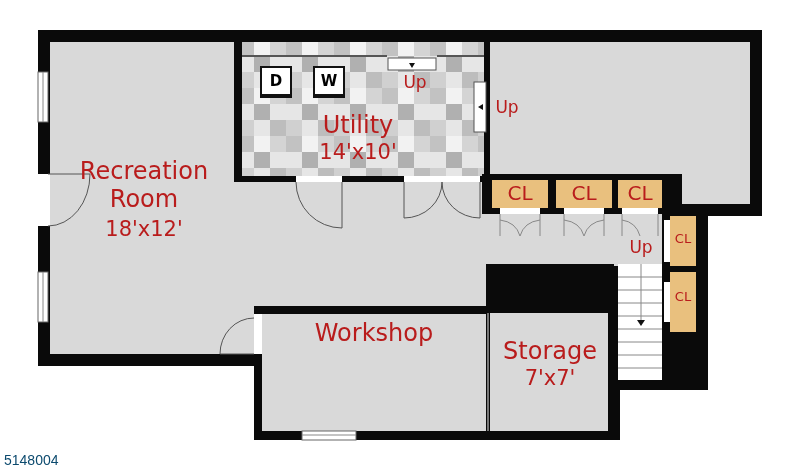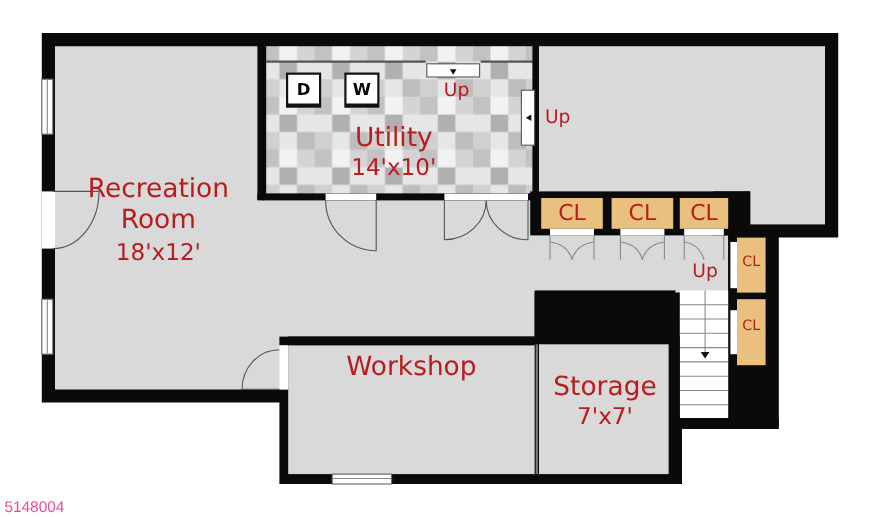--- a/index.html
+++ b/index.html
@@ -5,21 +5,21 @@
   html, body { margin:0; padding:0; background:#ffffff; }
   body { width:800px; height:470px; position:relative; overflow:hidden; font-family:"DejaVu Sans", sans-serif; }
   #plan { position:absolute; left:0; top:0; }
   .lbl { position:absolute; text-align:center; color:#b91c1c; font-family:"DejaVu Sans", sans-serif; line-height:1.15; }
   .room-name { font-size:24px; }
   .room-dim { font-size:21px; }
   .cl { font-size:20px; }
   .cl-sm { font-size:13px; }
   .up { font-size:17px; }
   .appl { position:absolute; width:32px; height:32px; border:2px solid #111; background:#fff; box-sizing:border-box; font-size:15px; font-weight:bold; text-align:center; line-height:26px; border-bottom-width:4px; }
-  #listing-id { position:absolute; left:4px; top:452px; font-size:14px; color:#ec4899; font-family:"Liberation Sans", sans-serif; }
+  #listing-id { position:absolute; left:4px; top:452px; font-size:14px; color:#0c4a6e; font-family:"Liberation Sans", sans-serif; }
 </style>
 </head>
 <body>
 
 <svg id="plan" width="800" height="470" viewBox="0 0 800 470" xmlns="http://www.w3.org/2000/svg">
   <defs>
     <pattern id="tiles" x="238" y="40" width="48" height="48" patternUnits="userSpaceOnUse">
       <rect width="48" height="48" fill="#e6e6e6"></rect>
       <rect x="0" y="0" width="16" height="16" fill="#c2c2c2"></rect>
       <rect x="32" y="0" width="16" height="16" fill="#d4d4d4"></rect>

